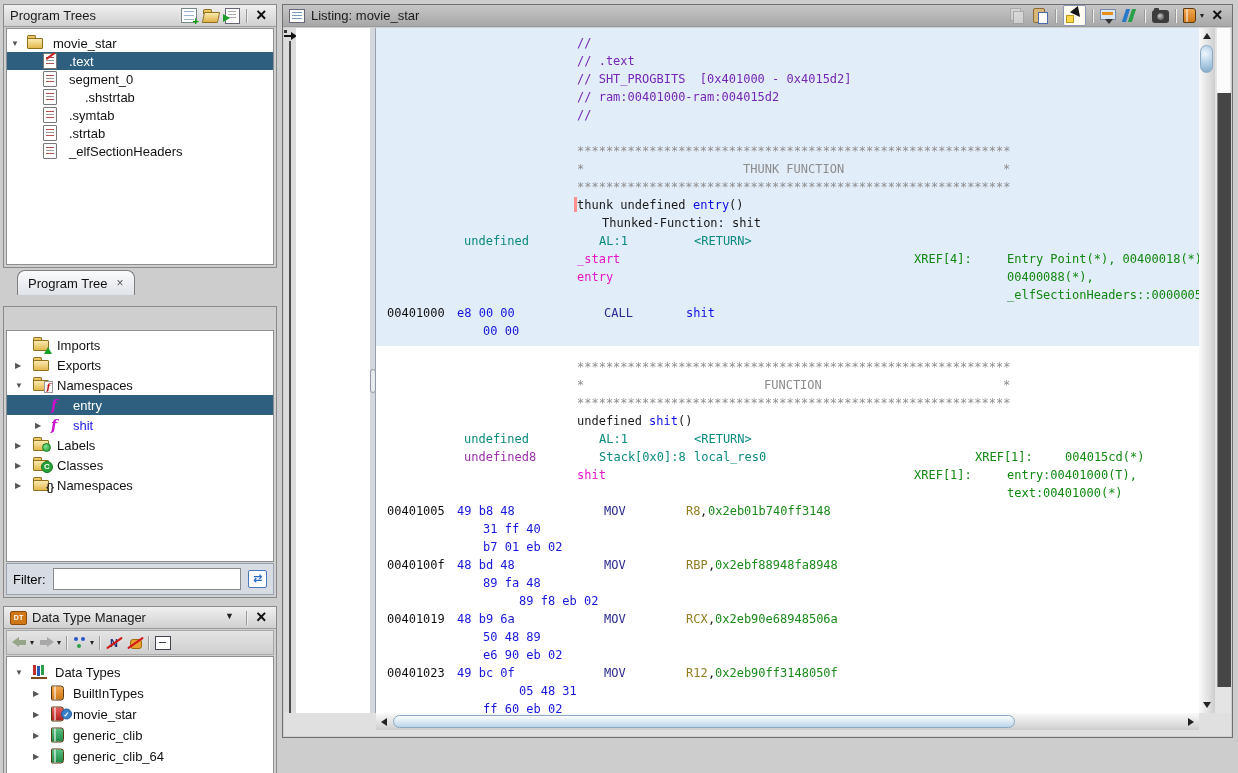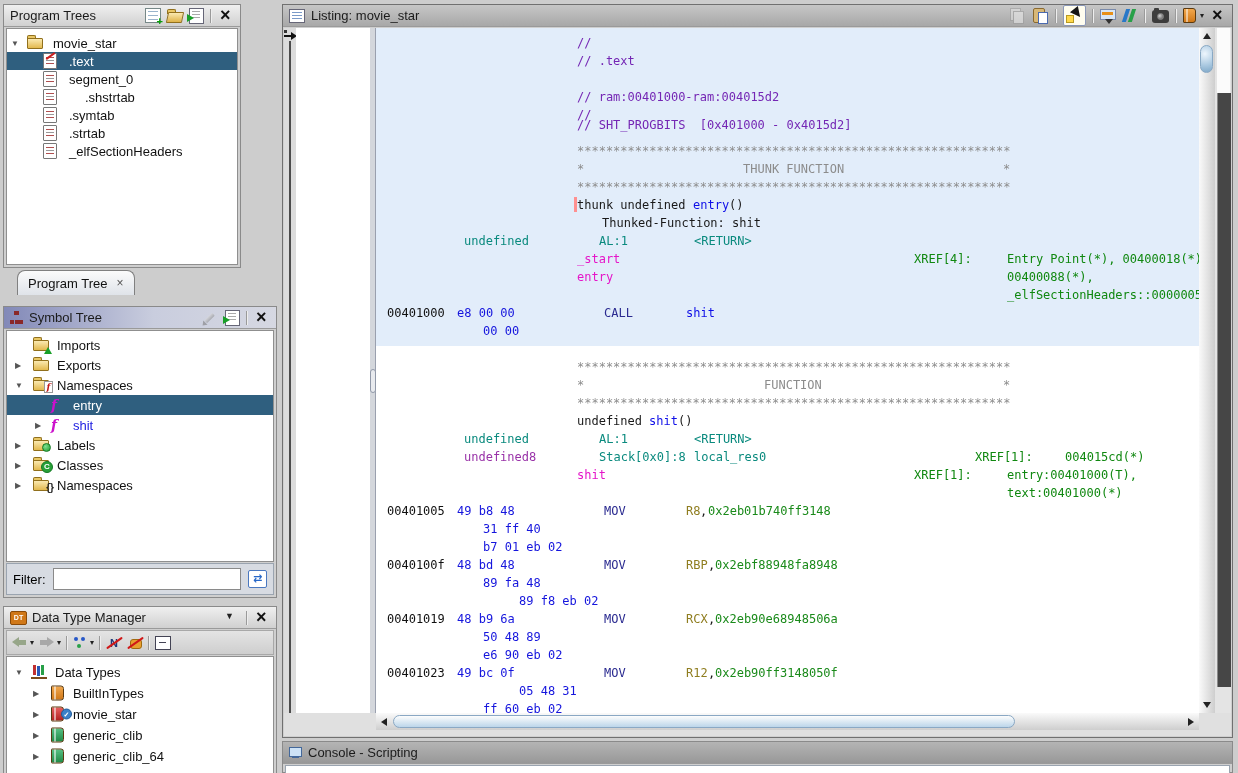--- a/index.html
+++ b/index.html
@@ -213,21 +213,21 @@
   #overview-strip{position:absolute;left:2px;top:65px;width:13px;height:594px;background:#464646;border-left:1px solid #8a8a8a;}
   #hscroll{position:absolute;left:92px;top:685px;width:823px;height:17px;background:linear-gradient(to bottom,#fafafa,#cecece);}
   #h-thumb{position:absolute;left:17px;top:2px;width:622px;height:13px;border-radius:7px;
      background:linear-gradient(#fdfdfd,#bcd6ea);border:1px solid #8aa8c4;box-sizing:border-box;}
 
   
   #console-panel{left:282px;top:741px;width:951px;height:32px;}
   #console-body{position:absolute;left:2px;right:2px;top:23px;height:20px;background:#fff;border:1px solid #9aa4b0;}
 
   
-  #pt-panel{left:3px;top:4px;width:238px;height:264px;}
+  #pt-panel{left:3px;top:4px;width:274px;height:264px;}
   #st-panel{left:3px;top:306px;width:274px;height:292px;}
   #st-body{bottom:35px;}
   #dtm-panel{left:3px;top:606px;width:274px;height:167px;border-bottom:none;}
   #dtm-body{top:49px;bottom:0;border-bottom:none;}
 </style>
 </head>
 <body>
 
 <div class="screen">
 
@@ -280,30 +280,20 @@
   </div>
 
   <div id="pt-tabstrip">
     <div class="tab">
       <span>Program Tree</span>
       <span class="tabx">×</span>
     </div>
   </div>
 
   <div class="panel" id="st-panel">
-    <div class="phead grad-purple">
-      <span class="tbi i-symtree" style="margin-right:6px;"></span>
-      <span class="ptitle">Symbol Tree</span>
-      <span class="hicons">
-        <span class="tbi i-pencil"></span>
-        <span class="tbi i-import"></span>
-        <span class="vsep"></span>
-        <span class="tbi i-close"></span>
-      </span>
-    </div>
     <div class="pbody" id="st-body">
       <div class="tree" id="st-tree" style="padding-top: 4px;">
           <div class="trow" style="height: 20px;">
             <span class="tico ic-folder-imports" style="left: 26px;">
               <span class="badge b-imp"></span>
             </span>
             <span class="tlabel" style="left: 50px;">Imports</span>
           </div>
           <div class="trow" style="height: 20px;">
             <span class="texp" style="left: 8px;">▶</span>
@@ -447,21 +437,21 @@
       </div>
       <div id="gutter"></div>
       <div id="lst-divider">
         <div id="div-handle"></div>
       </div>
       <div id="listing-view">
         <div id="lst-selection"></div>
         <div id="listing-lines">
             <div class="lline" style="top: 6px;"><span class="seg c-com" style="left: 201px;">//</span></div>
             <div class="lline" style="top: 24px;"><span class="seg c-com" style="left: 201px;">// .text</span></div>
-            <div class="lline" style="top: 42px;"><span class="seg c-com" style="left: 201px; margin-top: 46px;">// SHT_PROGBITS  [0x401000 - 0x4015d2]</span></div>
+            <div class="lline" style="top: 42px;"><span class="seg c-com" style="left: 201px;">// SHT_PROGBITS  [0x401000 - 0x4015d2]</span></div>
             <div class="lline" style="top: 60px;"><span class="seg c-com" style="left: 201px;">// ram:00401000-ram:004015d2</span></div>
             <div class="lline" style="top: 78px;"><span class="seg c-com" style="left: 201px;">//</span></div>
             <div class="lline" style="top: 114px;"><span class="seg c-plate" style="left: 201px;">************************************************************</span></div>
             <div class="lline" style="top: 132px;"><span class="seg c-plate" style="left: 201px;">*</span><span class="seg c-plate" style="left: 367px;">THUNK FUNCTION</span><span class="seg c-plate" style="left: 627px;">*</span></div>
             <div class="lline" style="top: 150px;"><span class="seg c-plate" style="left: 201px;">************************************************************</span></div>
             <div class="lline" style="top: 168px;"><span class="seg c-blk" style="left: 201px;">thunk undefined </span><span class="seg c-fn" style="left: 317px;">entry</span><span class="seg c-blk" style="left: 353px;">()</span><span class="cursor" style="left: 198px;"></span></div>
             <div class="lline" style="top: 186px;"><span class="seg c-blk" style="left: 226px;">Thunked-Function: shit</span></div>
             <div class="lline" style="top: 204px;"><span class="seg c-teal" style="left: 88px;">undefined</span><span class="seg c-teal" style="left: 223px;">AL:1</span><span class="seg c-teal" style="left: 318px;">&lt;RETURN&gt;</span></div>
             <div class="lline" style="top: 222px;"><span class="seg c-lbl" style="left: 201px;">_start</span><span class="seg c-xref" style="left: 538px;">XREF[4]:</span><span class="seg c-xref" style="left: 631px;">Entry Point(*), 00400018(*),</span></div>
             <div class="lline" style="top: 240px;"><span class="seg c-lbl" style="left: 201px;">entry</span><span class="seg c-xref" style="left: 631px;">00400088(*),</span></div>
@@ -508,21 +498,14 @@
             <span class="tri-left"></span>
           </span>
         <div id="h-thumb"></div>
         <span class="sb-btn" style="left:807px;top:1px;">
             <span class="tri-right"></span>
           </span>
       </div>
     </div>
   </div>
 
-  <div class="panel" id="console-panel">
-    <div class="phead grad-console">
-      <span class="tbi i-console" style="margin-right:6px;"></span>
-      <span class="ptitle">Console - Scripting</span>
-    </div>
-    <div id="console-body"></div>
-  </div>
 
 </div>
 
 </body></html>

